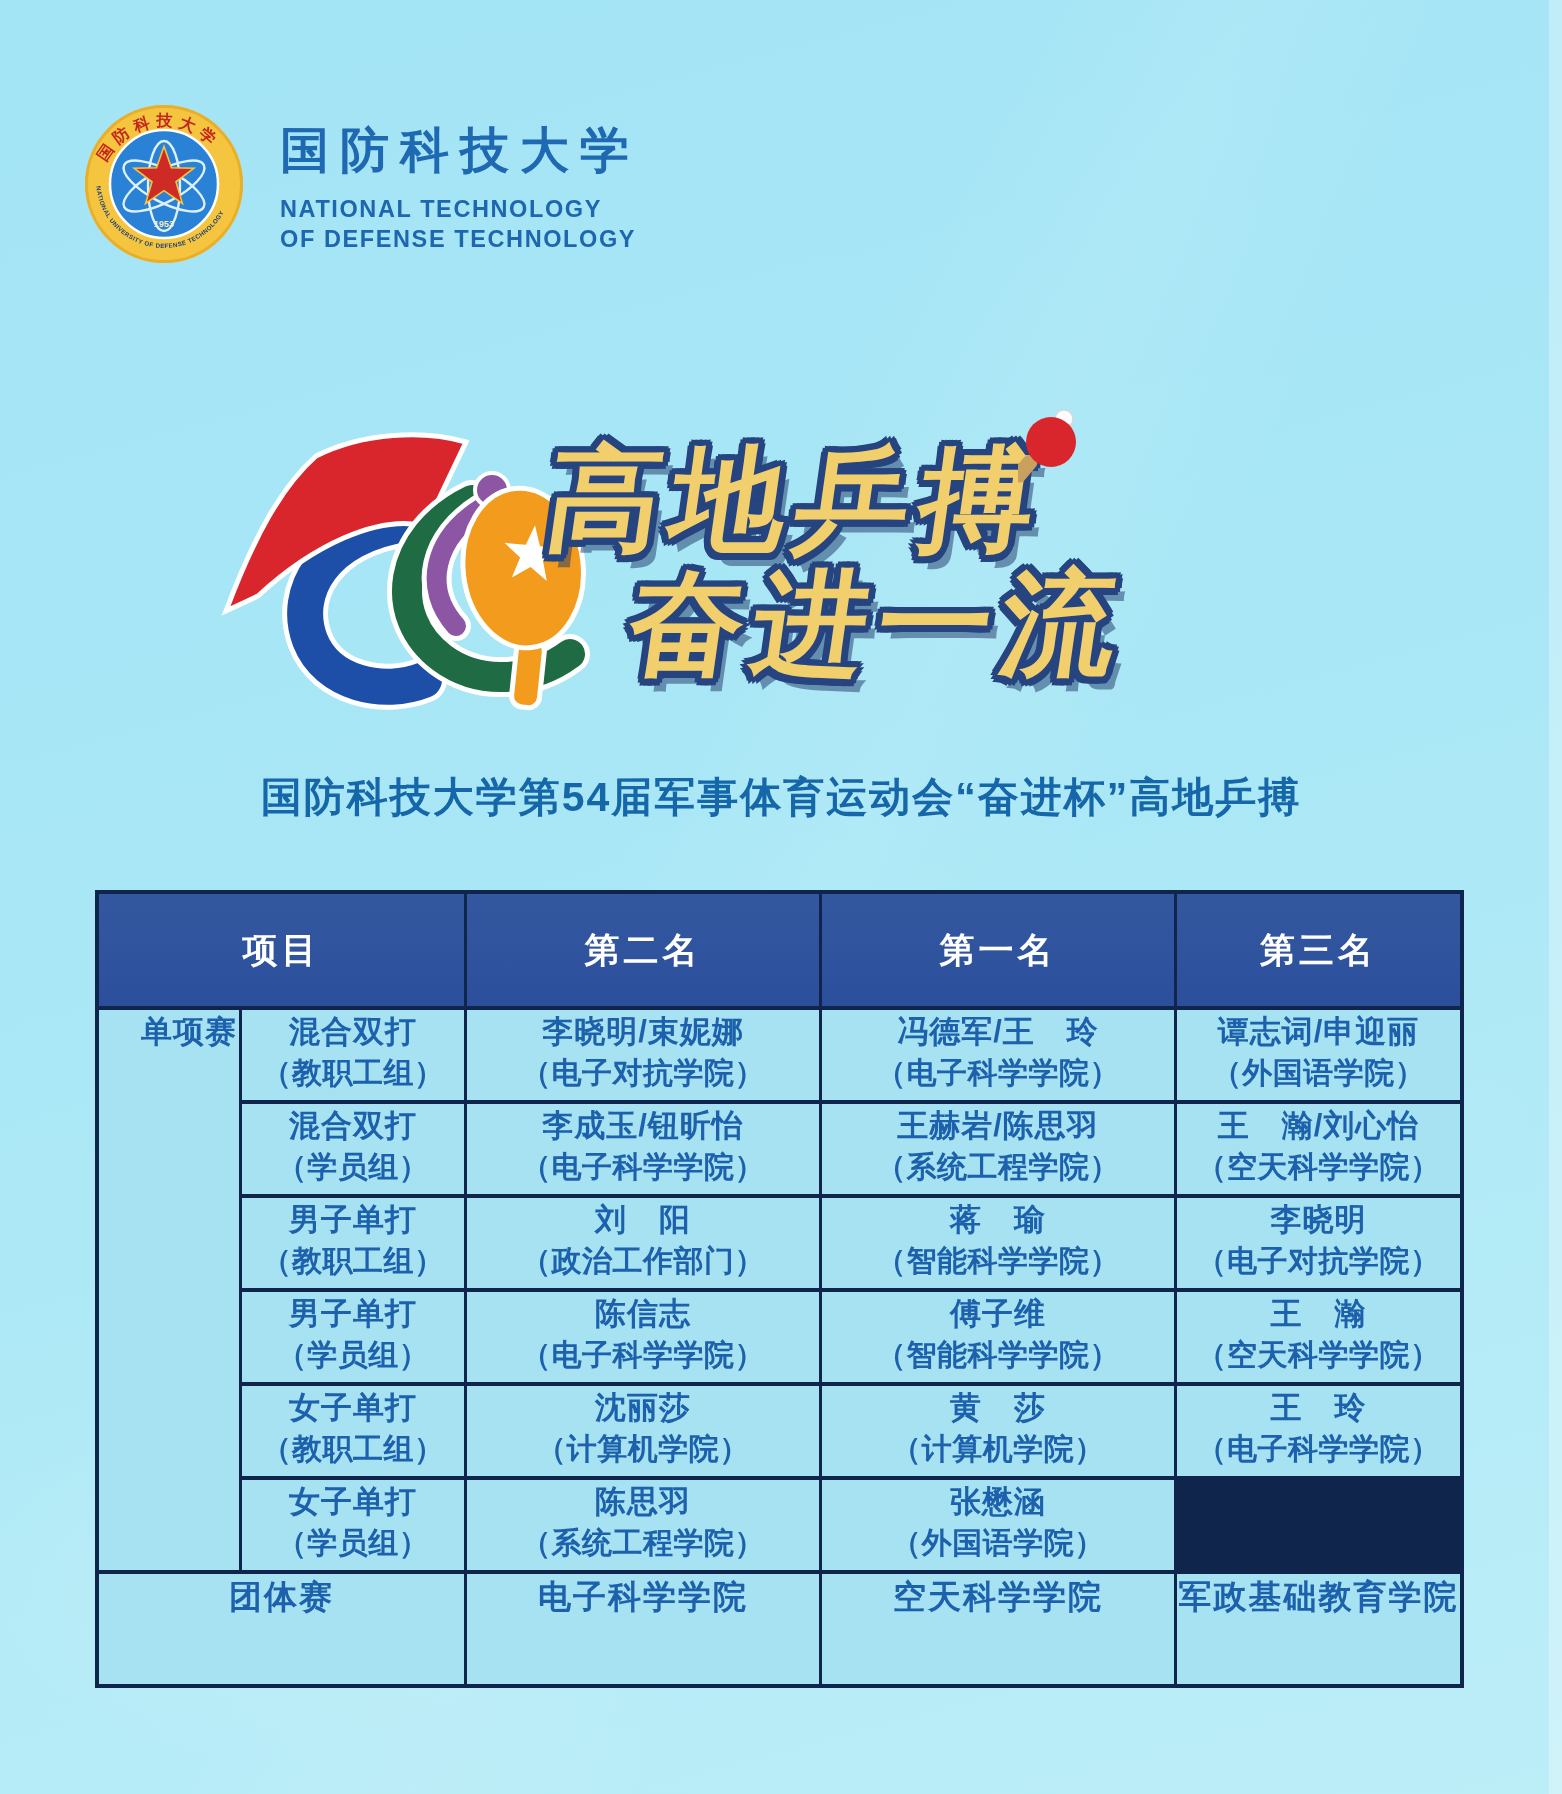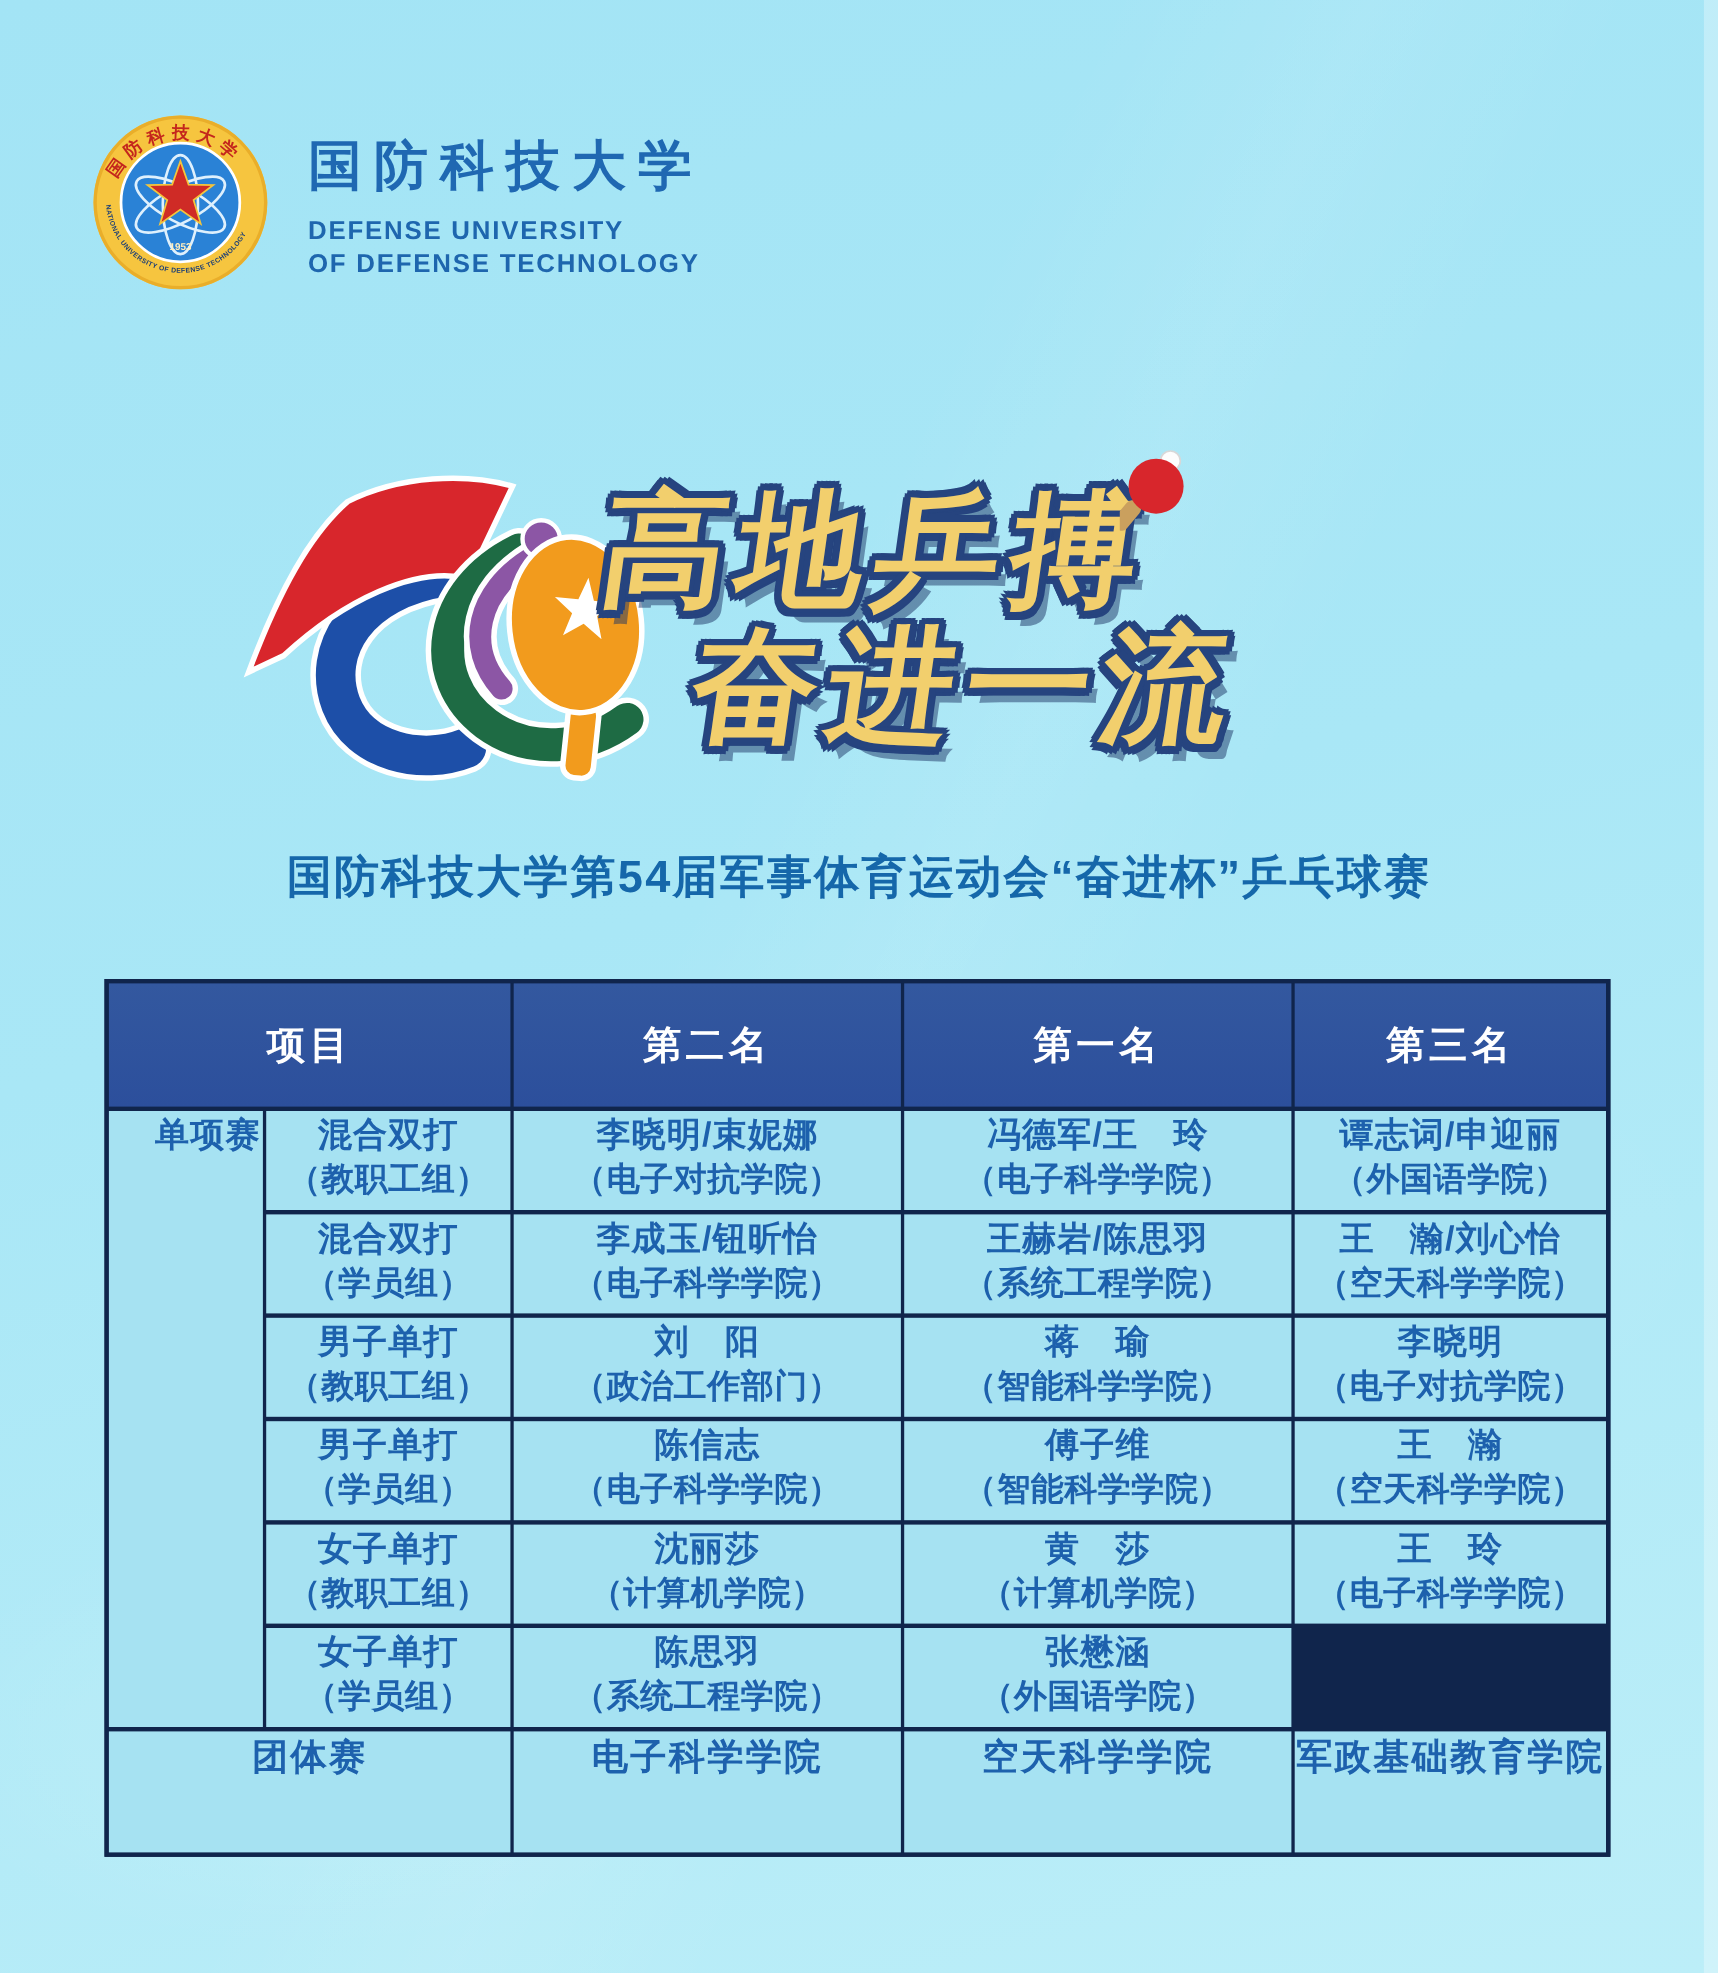--- a/index.html
+++ b/index.html
@@ -98,21 +98,21 @@
       <textPath href="#arcTop" startOffset="14%">国防科技大学</textPath>
     </text>
     <text font-size="6.2" font-weight="bold" fill="#1c3f77" letter-spacing="0.4">
       <textPath href="#arcBot" startOffset="3%">NATIONAL UNIVERSITY OF DEFENSE TECHNOLOGY</textPath>
     </text>
   </svg>
 
   <div class="brand-text">
     <div class="brand-cn">国防科技大学</div>
     <div class="brand-en">
-      <div>DEFENSE UNIVERSITY</div>
+      <div>NATIONAL TECHNOLOGY</div>
       <div>OF DEFENSE TECHNOLOGY</div>
     </div>
   </div>
 
   <svg class="logo54" viewBox="0 0 470 320">
     <g stroke-linecap="round" fill="none">
       <path d="M244,128 C162,140 130,196 148,244 C165,288 222,300 262,284" stroke="#ffffff" stroke-width="46"></path>
       <path d="M244,128 C162,140 130,196 148,244 C165,288 222,300 262,284" stroke="#1d4fa8" stroke-width="36"></path>
     </g>
     <path d="M64,215 C92,140 120,90 154,60 C202,36 262,34 304,46 L264,130 C216,118 150,150 96,200 Z" fill="#d8262c" stroke="#ffffff" stroke-width="5"></path>
@@ -134,21 +134,21 @@
 
   <div class="hero-title line1">高地乒搏</div>
   <div class="hero-title line2">奋进一流</div>
 
   <svg class="mini-paddle" viewBox="0 0 72 86">
     <rect x="6" y="50" width="15" height="30" rx="6" transform="rotate(40 13 54)" fill="#caa05e"></rect>
     <circle cx="46" cy="13" r="9" fill="#fdfdfd" stroke="#d8d8d8" stroke-width="1.5"></circle>
     <circle cx="33" cy="36" r="25" fill="#d8262c"></circle>
   </svg>
 
-  <div class="hero-subtitle">国防科技大学第54届军事体育运动会“奋进杯”乒乓球赛</div>
+  <div class="hero-subtitle">国防科技大学第54届军事体育运动会“奋进杯”高地乒搏</div>
 
   <div class="results-table">
     <div class="th th-item">项目</div>
     <div class="th">第二名</div>
     <div class="th">第一名</div>
     <div class="th">第三名</div>
 
     <div class="td group-cell">
       <span class="cell-main">单项赛</span>
     </div>

